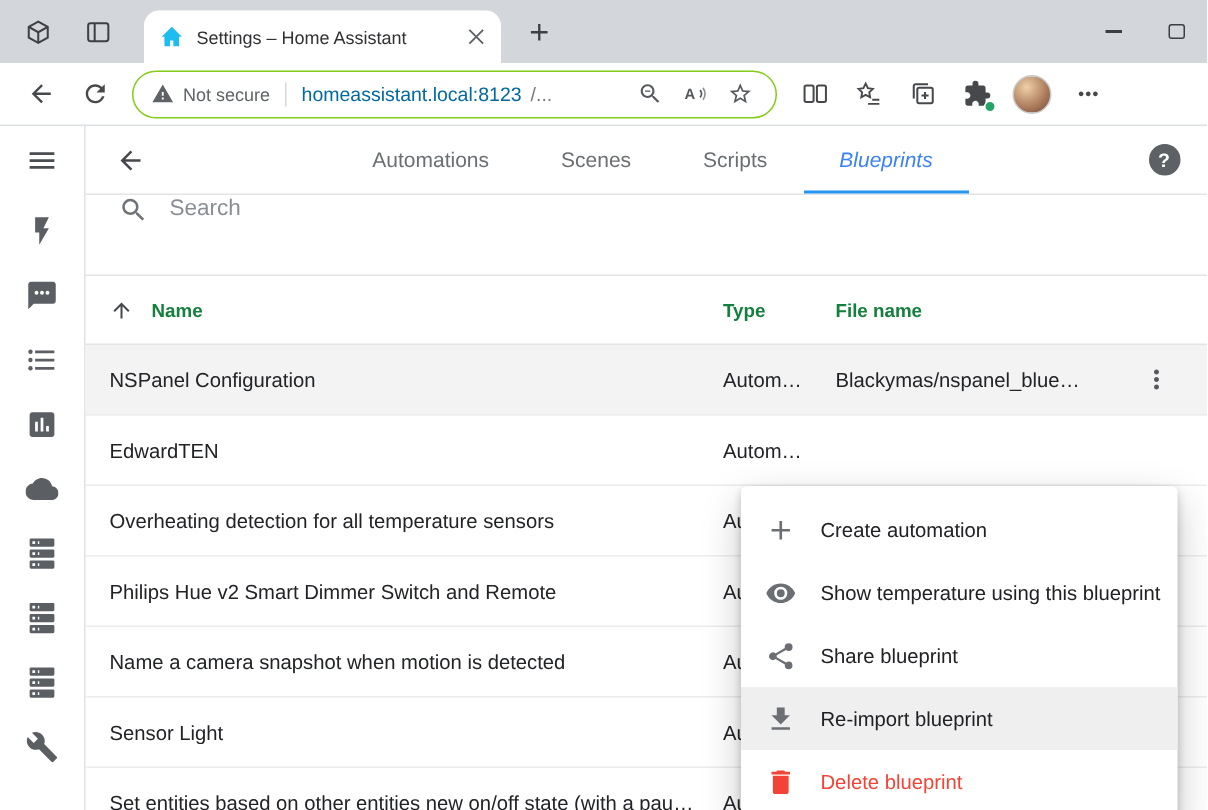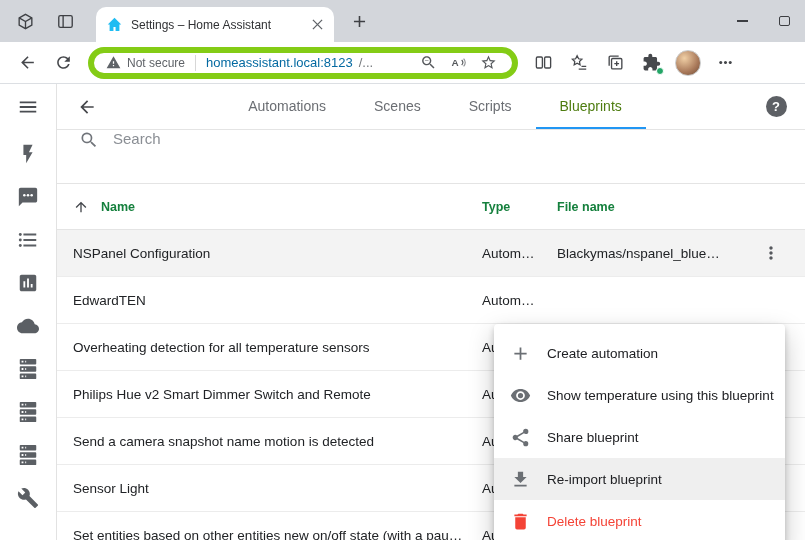--- a/index.html
+++ b/index.html
@@ -19,21 +19,21 @@
   .newtab { margin-left:10px; }
   .wincontrols { margin-left:auto; display:flex; align-items:stretch; height:100%; }
   .winbtn { width:42px; display:flex; align-items:center; justify-content:center; color:#202124; }
   .glyph-min { width:11px; height:2px; background:#3c3e42; }
   .glyph-max { width:11px; height:10px; border:1.4px solid #3c3e42; border-radius:2px; }
 
   
   .navbar { height:42px; background:#fff; display:flex; align-items:center; padding:0 10px; gap:2px; border-bottom:1px solid #dcdfe3; }
   .nav-btn { width:34px; height:34px; border-radius:50%; display:flex; align-items:center; justify-content:center; color:#46484c; flex-shrink:0; }
   .nav-btn svg { width:19px; height:19px; }
-  .addressbar { width:430px; height:32px; border:6px solid #84cc16; border-radius:16px; display:flex; align-items:center; padding:0 12px; gap:6px; margin:0 6px; background:#fff; }
+  .addressbar { width:430px; height:32px; border:1px solid #84cc16; border-radius:16px; display:flex; align-items:center; padding:0 12px; gap:6px; margin:0 6px; background:#fff; }
   .ab-warn { display:flex; color:#5f6368; } .ab-warn svg { width:15px; height:15px; }
   .ab-sec { font-size:12px; color:#5f6368; white-space:nowrap; }
   .ab-sep { width:1px; height:16px; background:#d7d7d7; margin:0 4px; flex-shrink:0; }
   .ab-host { font-size:13px; color:#0369a1; white-space:nowrap; }
   .ab-path { font-size:13px; color:#75797d; white-space:nowrap; }
   .ab-spacer { flex:1; }
   .ab-icon { width:24px; height:24px; display:flex; align-items:center; justify-content:center; color:#55585c; flex-shrink:0; }
   .ab-icon svg { width:17px; height:17px; }
   .essentials { position:relative; }
   .status-dot { position:absolute; right:4px; bottom:5px; width:8px; height:8px; border-radius:50%; background:#23a566; border:1.5px solid #fff; }
@@ -49,21 +49,21 @@
   .sb-icons { display:flex; flex-direction:column; gap:19px; padding-top:12px; color:#5b5f64; }
   .sb-icon { width:24px; height:24px; display:flex; align-items:center; justify-content:center; }
   .sb-icon svg { width:22px; height:22px; }
 
   .main { flex:1; display:flex; flex-direction:column; min-width:0; }
   .hdr { height:46px; border-bottom:1px solid #e4e4e4; display:flex; align-items:center; flex-shrink:0; }
   .hdr-back { width:40px; height:40px; margin-left:10px; display:flex; align-items:center; justify-content:center; color:#45474b; }
   .hdr-back svg { width:20px; height:20px; }
   .hdr-tabs { flex:1; display:flex; justify-content:center; height:100%; }
   .hdr-tab { padding:0 24px; display:flex; align-items:center; font-size:14px; color:#6b6e73; height:100%; border-bottom:2px solid transparent; }
-  .hdr-tab.active { color:#4d7c0f; border-bottom-color:#2196f3; }
+  .hdr-tab.active { color:#3b82f6; border-bottom-color:#2196f3;font-style:italic; }
   .hdr-help { width:26px; height:26px; margin-right:16px; display:flex; align-items:center; justify-content:center; }
   .help-circle { width:21px; height:21px; border-radius:50%; background:#5d6065; color:#fff; font-size:13px; font-weight:700; display:flex; align-items:center; justify-content:center; }
 
   .search { height:54px; border-bottom:1px solid #e4e4e4; display:flex; align-items:flex-start; padding-left:22px; gap:14px; flex-shrink:0; }
   .search svg { width:20px; height:20px; color:#70747a; }
   .search-text { font-size:15px; color:#8a8e94; }
 
   .thead { height:46px; border-bottom:1px solid #e4e4e4; display:grid; grid-template-columns:28px 381px 75px 180px 1fr;
            align-items:center; padding-left:16px; font-size:12.5px; font-weight:700; color:#15803d; flex-shrink:0; }
   .th-sort { display:flex; align-items:center; color:#44474c; }
@@ -334,21 +334,21 @@
         <span class="cell"></span>
         <span></span>
       </div>
       <div class="trow">
         <span class="cell">Philips Hue v2 Smart Dimmer Switch and Remote</span>
         <span class="cell">Autom…</span>
         <span class="cell"></span>
         <span></span>
       </div>
       <div class="trow">
-        <span class="cell">Send a camera snapshot name motion is detected</span>
+        <span class="cell">Name a camera snapshot when motion is detected</span>
         <span class="cell">Autom…</span>
         <span class="cell"></span>
         <span></span>
       </div>
       <div class="trow">
         <span class="cell">Sensor Light</span>
         <span class="cell">Autom…</span>
         <span class="cell"></span>
         <span></span>
       </div>

